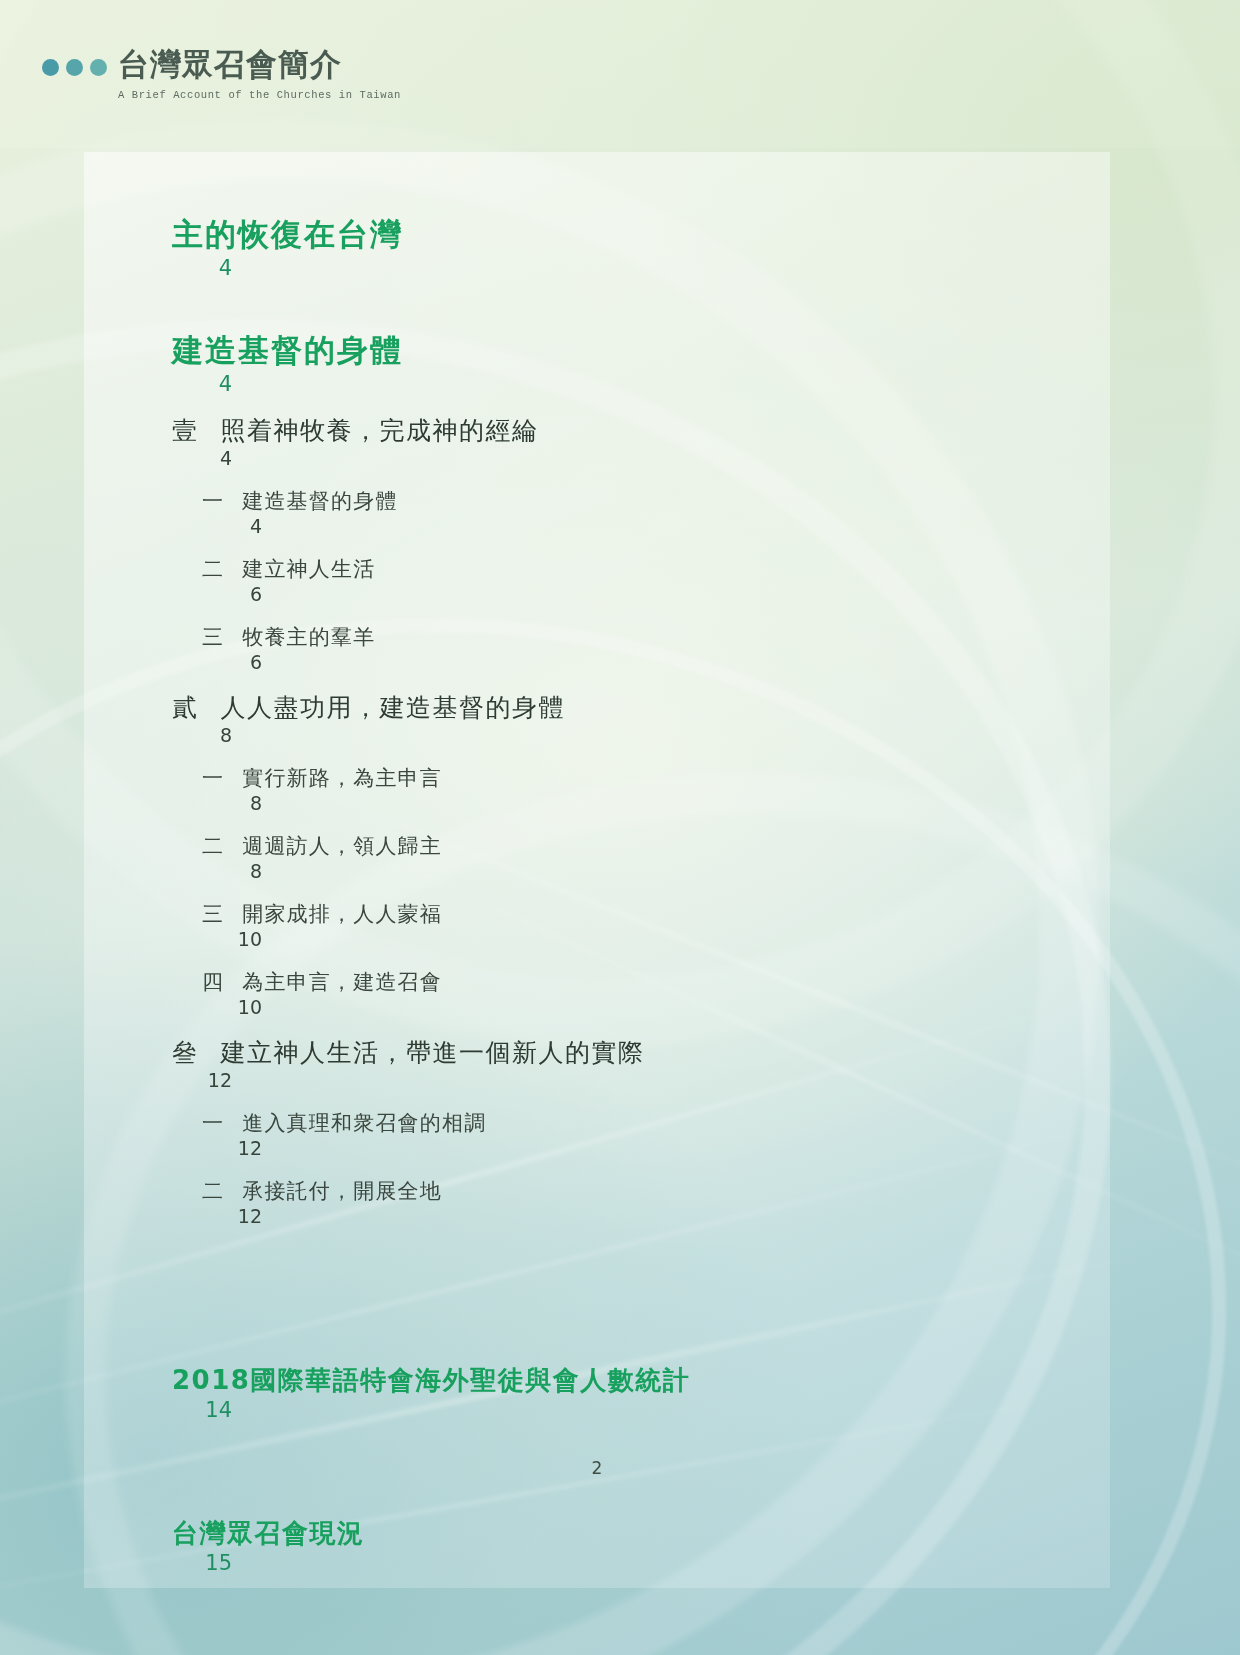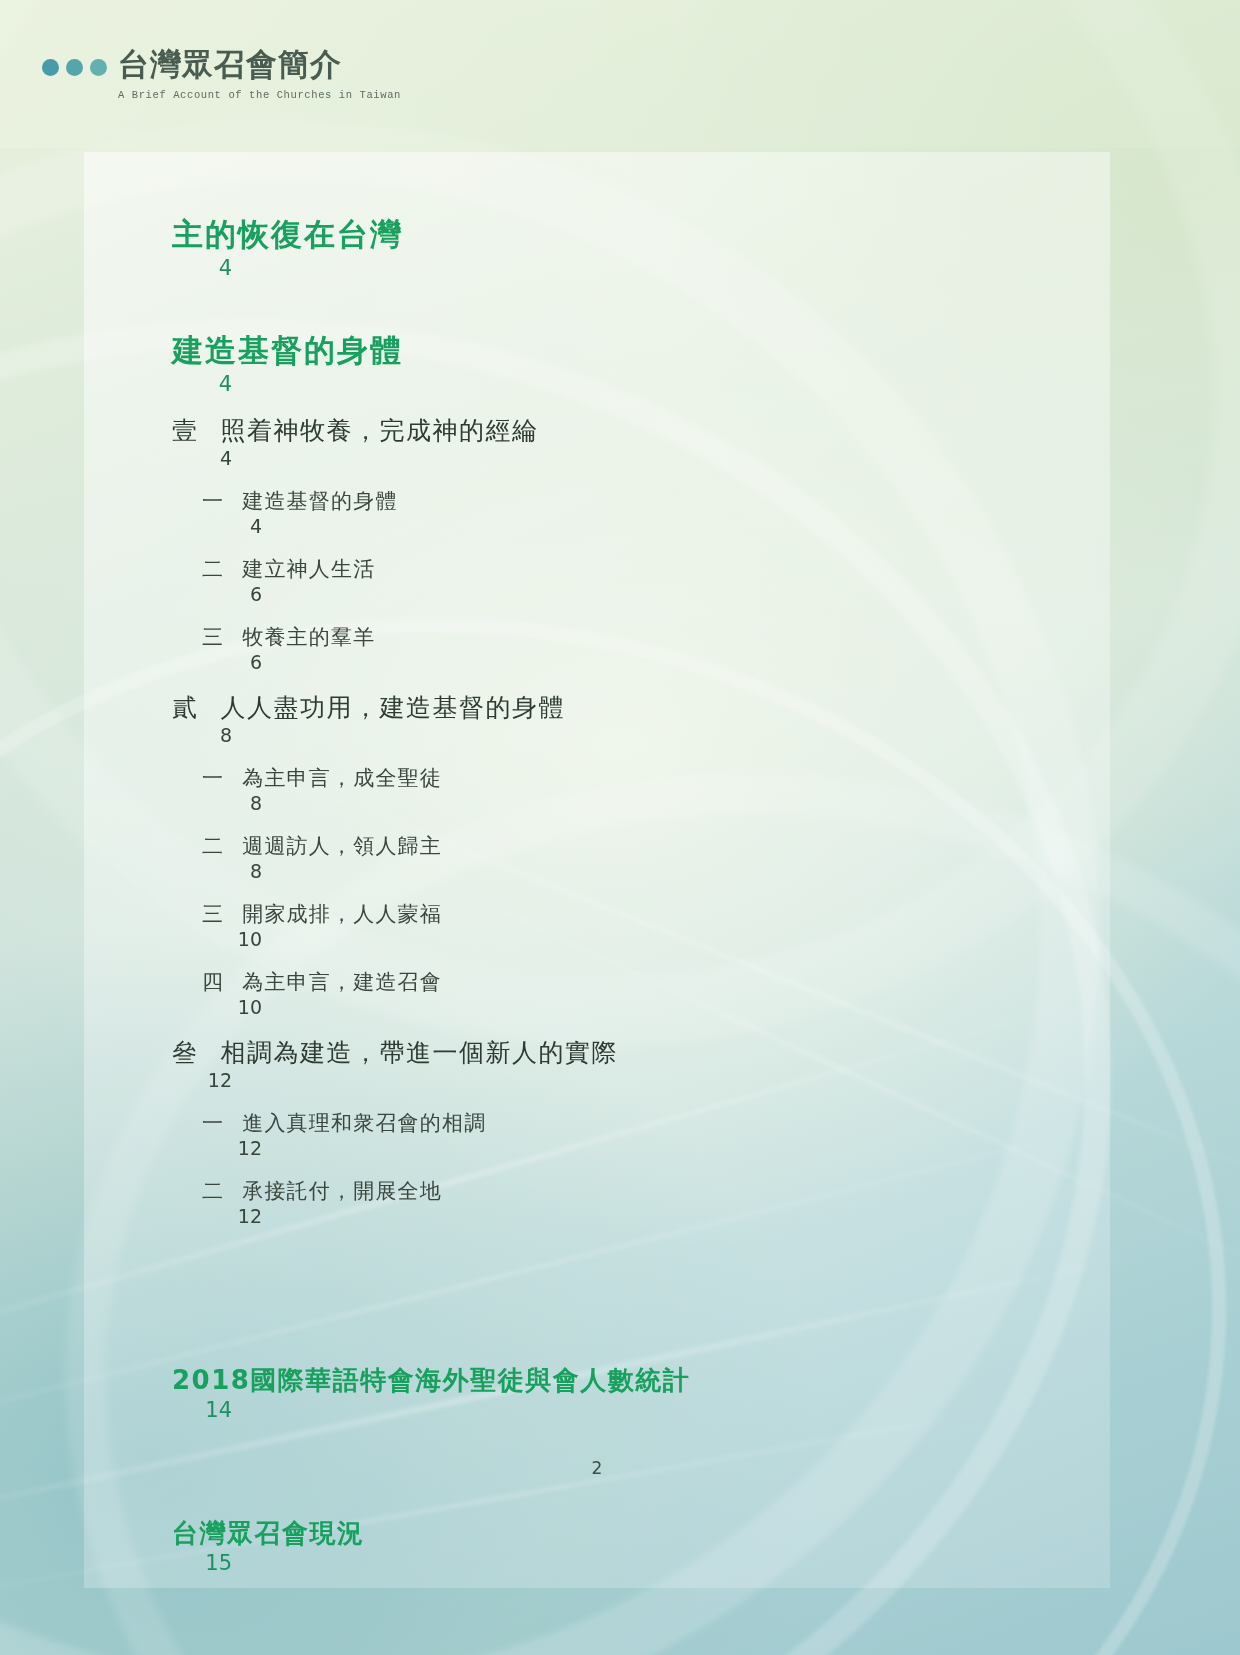--- a/index.html
+++ b/index.html
@@ -280,38 +280,38 @@
       <div class="row lvl2">
         <span class="label"><span class="num">三</span><span>牧養主的羣羊</span></span>
         <span class="page-no">6</span>
       </div>
 
       <div class="row lvl1">
         <span class="label"><span class="num">貳</span><span>人人盡功用，建造基督的身體</span></span>
         <span class="page-no">8</span>
       </div>
       <div class="row lvl2">
-        <span class="label"><span class="num">一</span><span>為主申言，成全聖徒</span></span>
+        <span class="label"><span class="num">一</span><span>實行新路，為主申言</span></span>
         <span class="page-no">8</span>
       </div>
       <div class="row lvl2">
         <span class="label"><span class="num">二</span><span>週週訪人，領人歸主</span></span>
         <span class="page-no">8</span>
       </div>
       <div class="row lvl2">
         <span class="label"><span class="num">三</span><span>開家成排，人人蒙福</span></span>
         <span class="page-no">10</span>
       </div>
       <div class="row lvl2">
         <span class="label"><span class="num">四</span><span>為主申言，建造召會</span></span>
         <span class="page-no">10</span>
       </div>
 
       <div class="row lvl1">
-        <span class="label"><span class="num">叄</span><span>相調為建造，帶進一個新人的實際</span></span>
+        <span class="label"><span class="num">叄</span><span>建立神人生活，帶進一個新人的實際</span></span>
         <span class="page-no">12</span>
       </div>
       <div class="row lvl2">
         <span class="label"><span class="num">一</span><span>進入真理和衆召會的相調</span></span>
         <span class="page-no">12</span>
       </div>
       <div class="row lvl2">
         <span class="label"><span class="num">二</span><span>承接託付，開展全地</span></span>
         <span class="page-no">12</span>
       </div>

